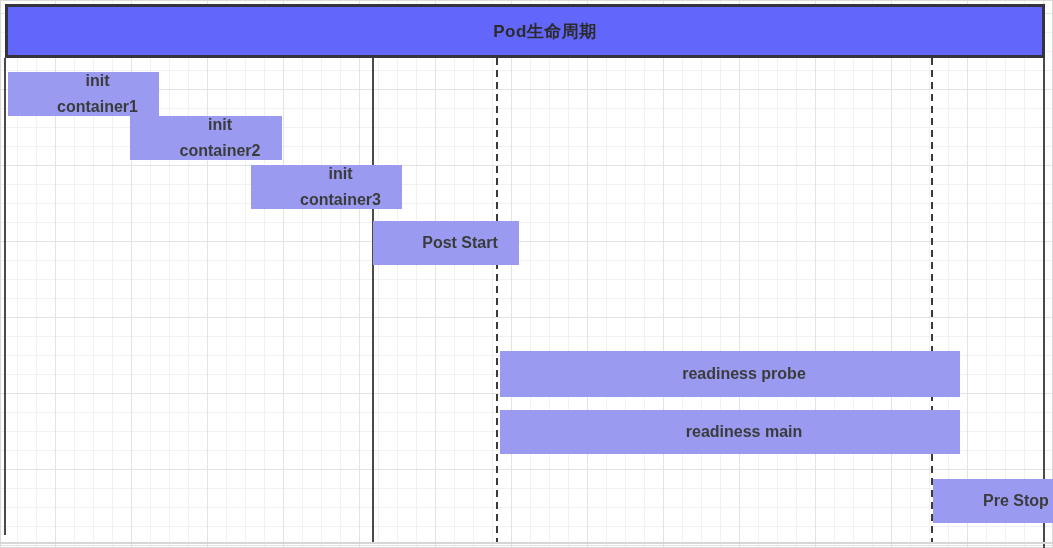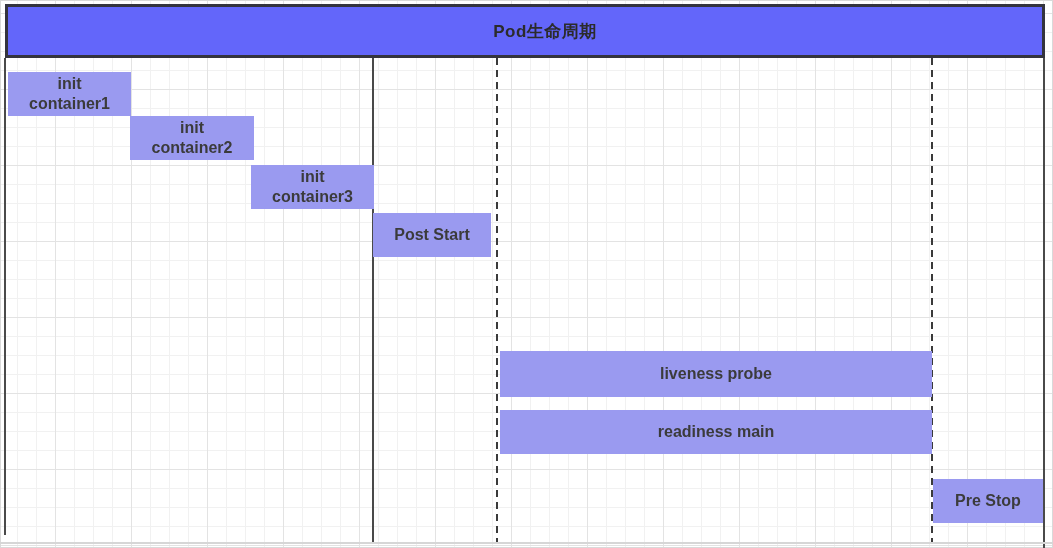--- a/index.html
+++ b/index.html
@@ -35,22 +35,23 @@
     font-size:17px;font-weight:700;color:#2B2B2B;
     letter-spacing:.5px;
     padding-left:40px;
   }
   .bar{
     position:absolute;
     background:var(--bar-fill);
     display:flex;align-items:center;justify-content:center;
     text-align:center;
     font-size:16px;font-weight:700;color:var(--bar-text);
-    line-height:20px;
+    line-height:26px;
     white-space:pre-line;
+    padding-left:28px;
   }
   .vline{position:absolute;width:2px;background:var(--divider-solid);}
   .vline-dashed{
     position:absolute;width:2px;background:none;
     background-image:repeating-linear-gradient(to bottom,var(--divider-dashed) 0 7px,transparent 7px 12px);
   }
   .bottom-line{position:absolute;left:0;top:542px;width:1053px;height:2px;background:#d6d6d6;}
 </style>
 </head>
 <body>
@@ -67,18 +68,18 @@
   <div class="vline-dashed" style="left:931px; top:58px; height:485px;"></div>
   <div class="vline" style="left:1043px;top:58px; height:490px;"></div>
   <div class="bottom-line"></div>
 
   <div class="bar" style="left:8px;   top:72px;  width:123px; height:44px;">init
 container1</div>
   <div class="bar" style="left:130px; top:116px; width:124px; height:44px;">init
 container2</div>
   <div class="bar" style="left:251px; top:165px; width:123px; height:44px;">init
 container3</div>
-  <div class="bar" style="left:373px; top:213px; width:118px; height:44px;">Post Start</div>
-  <div class="bar" style="left:500px; top:351px; width:432px; height:46px;">liveness probe</div>
+  <div class="bar" style="left:373px; top:221px; width:118px; height:44px;">Post Start</div>
+  <div class="bar" style="left:500px; top:351px; width:432px; height:46px;">readiness probe</div>
   <div class="bar" style="left:500px; top:410px; width:432px; height:44px;">readiness main</div>
   <div class="bar" style="left:933px; top:479px; width:110px; height:44px;">Pre Stop</div>
 
 </div>
 
 </body></html>

